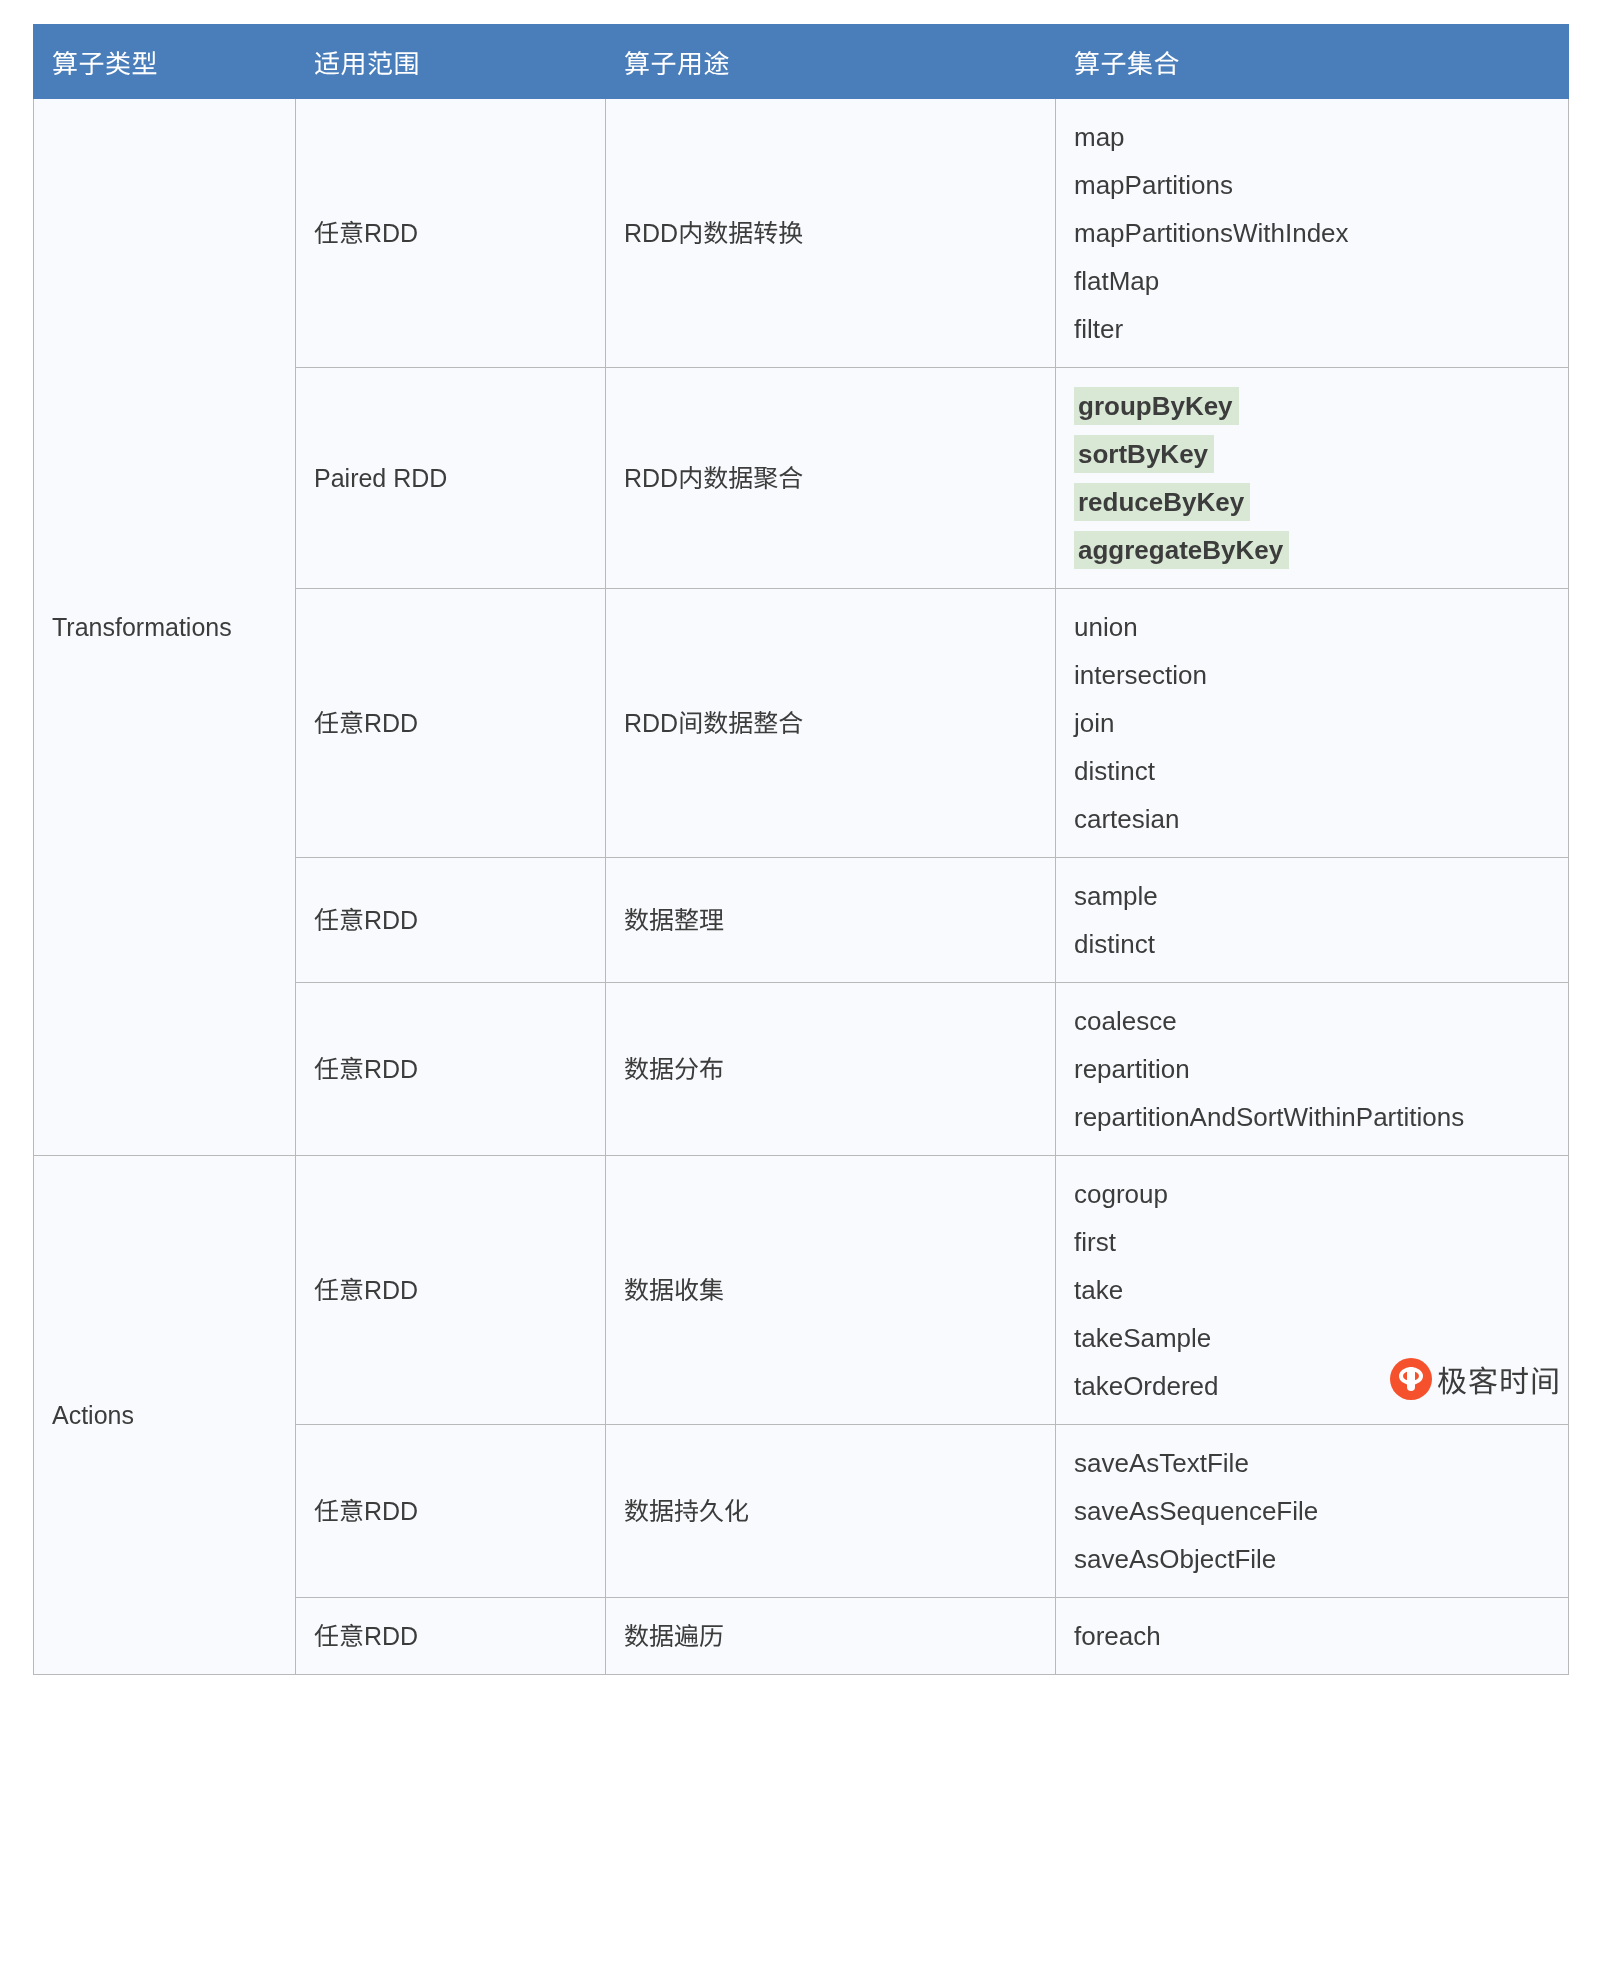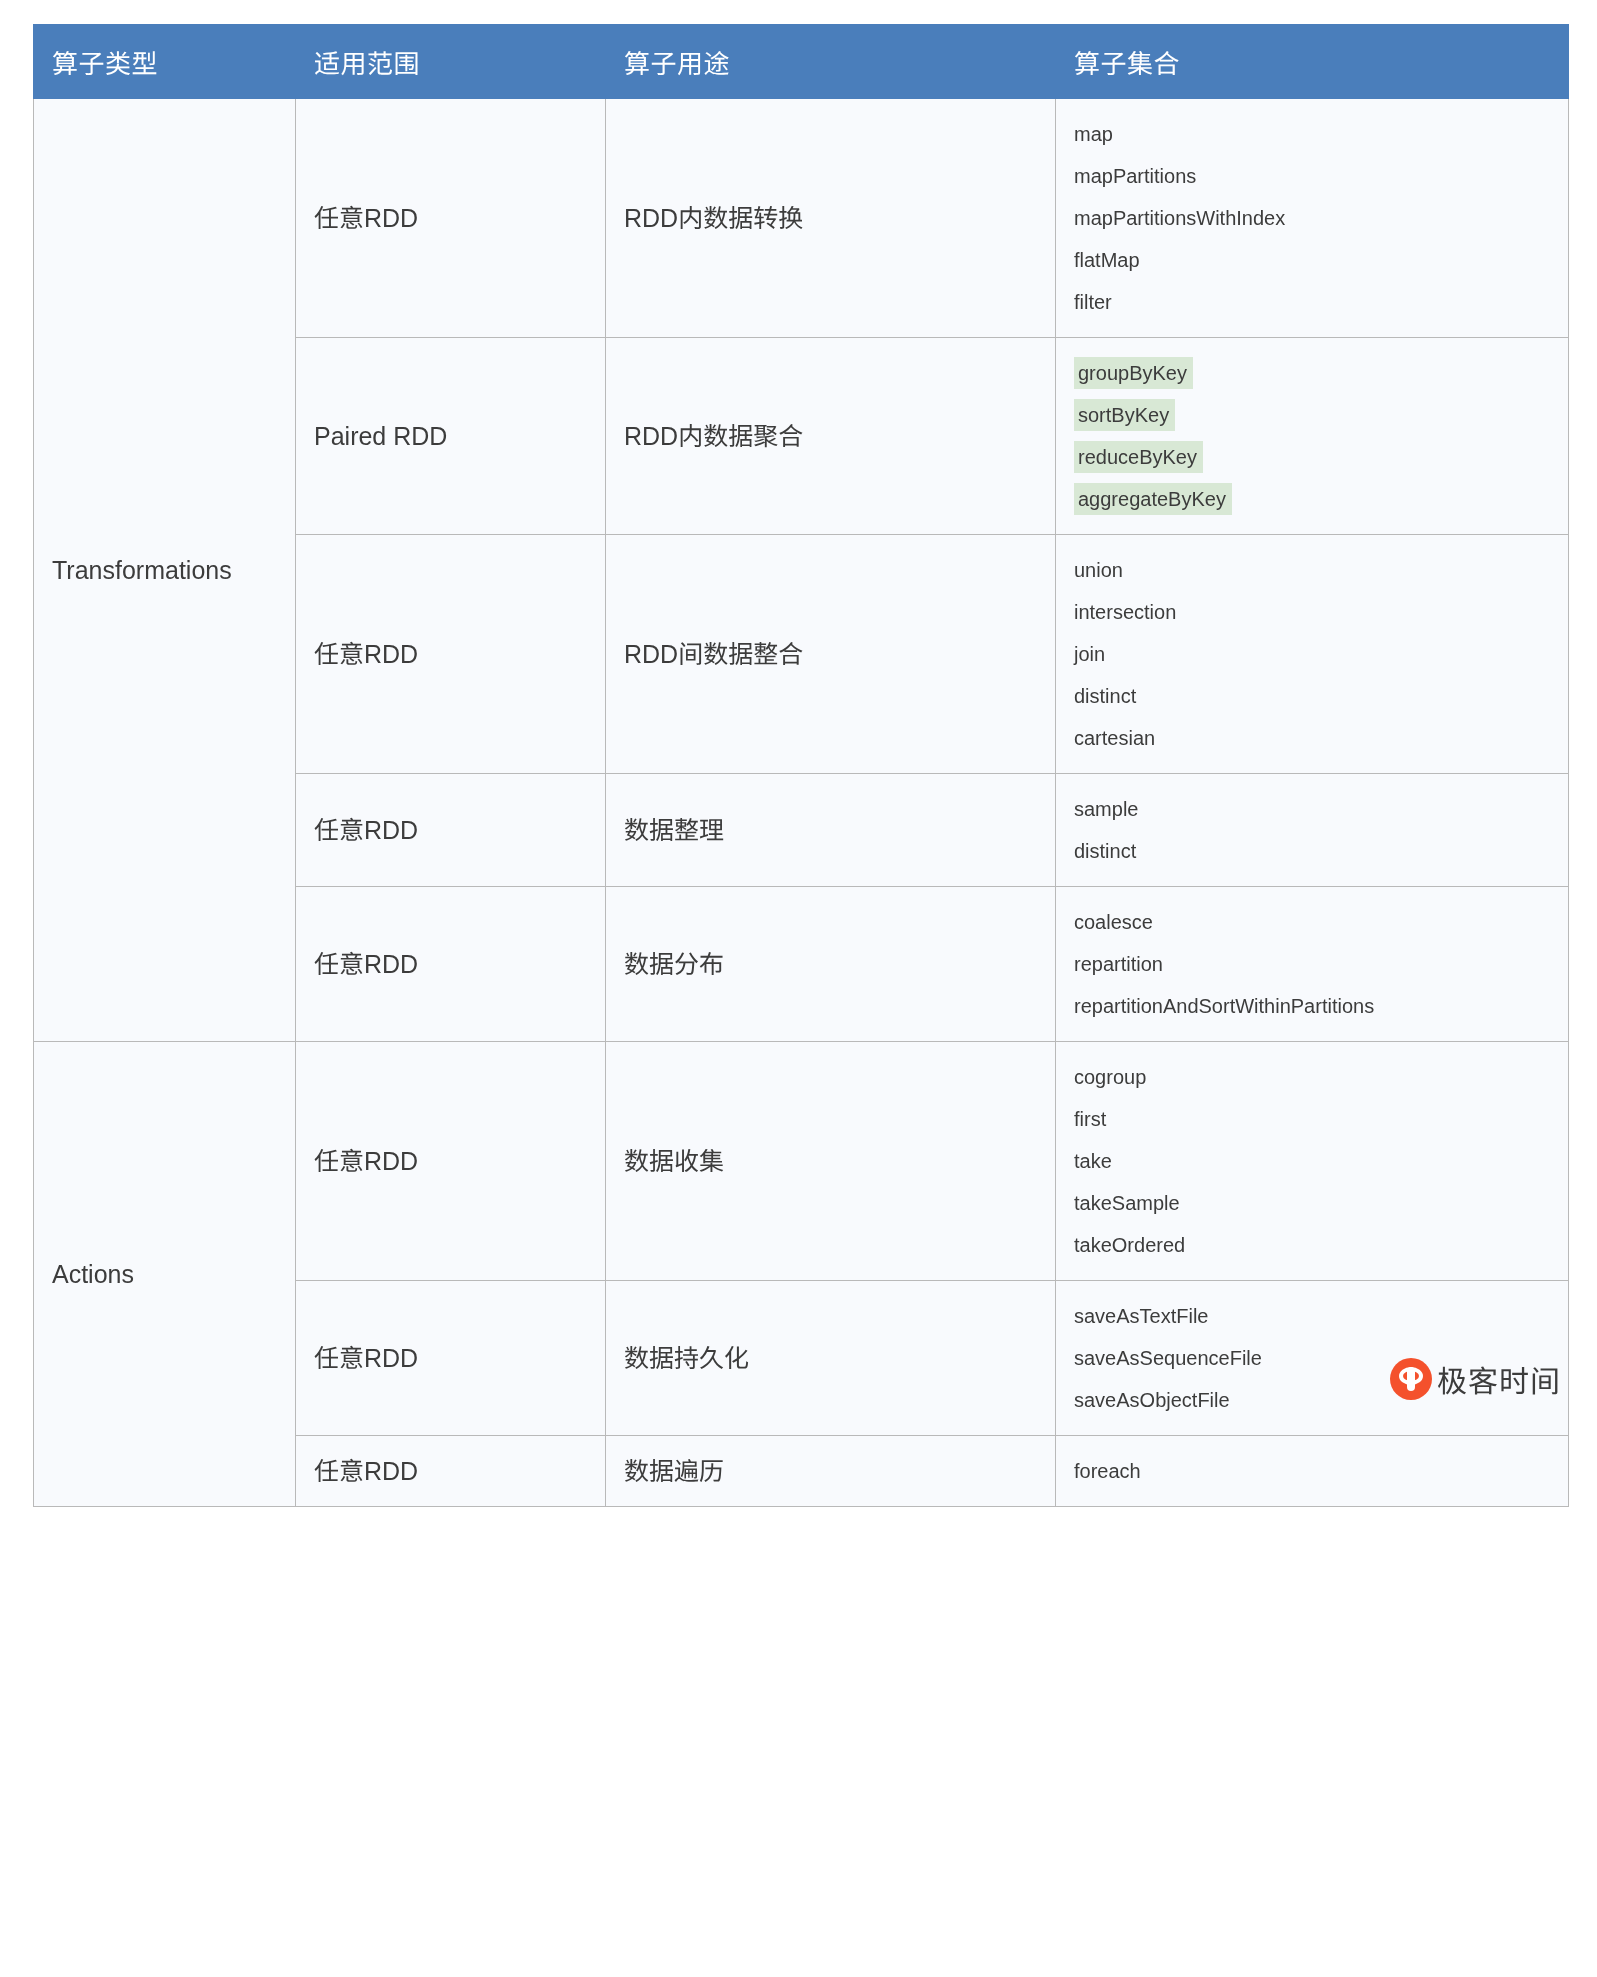--- a/index.html
+++ b/index.html
@@ -62,28 +62,28 @@
   }
   td.bold-cell {
     font-weight: normal;
   }
   .op-list {
     list-style: none;
     margin: 0;
     padding: 0;
   }
   .op-list li {
-    font-size: 20px;
+    font-size: 26px;
     line-height: 1.0;
     padding: 11px 0 11px 0;
     color: #3c3c3c;
     white-space: nowrap;
   }
   .op-list li.hl {
-    font-weight: normal;
+    font-weight: bold;
     display: inline-block;
     background: #d8e8d5;
     padding: 6px 6px 6px 4px;
     margin: 5px 0;
   }
   .hl-row {
     display: block;
   }
   .footer-logo {
     position: absolute;

